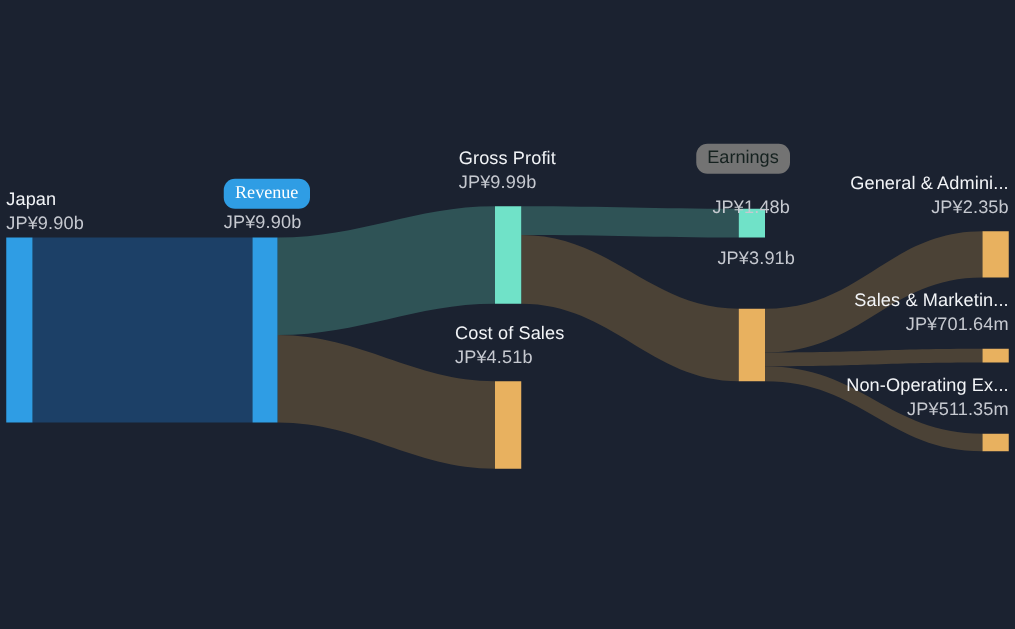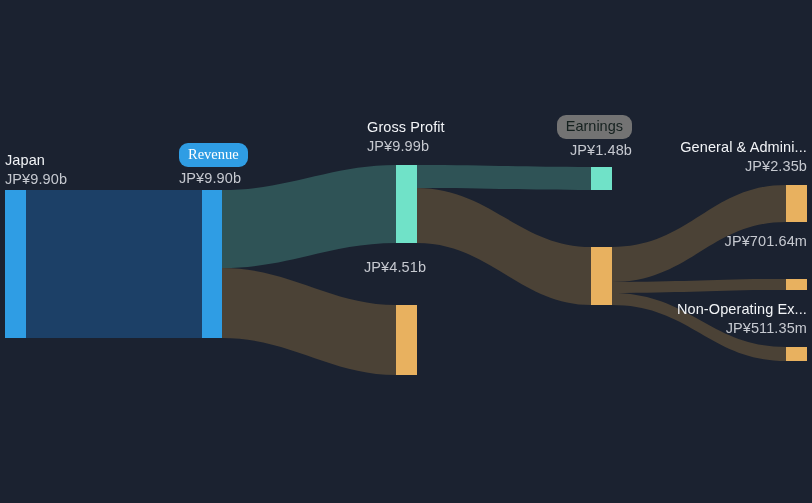--- a/index.html
+++ b/index.html
@@ -124,39 +124,42 @@
     </div>
     <div class="node-value" style="margin-top:2px;">JP¥9.90b</div>
   </div>
 
   <div class="label-group align-left" style="left:367px; top:118px;">
     <div class="node-title">Gross Profit</div>
     <div class="node-value">JP¥9.99b</div>
   </div>
 
   <div class="label-group align-left" style="left:364px; top:258px;">
+    <div class="node-title">Cost of Sales</div>
     <div class="node-value">JP¥4.51b</div>
   </div>
 
   <div class="label-group align-right" style="left:472px; width:160px; top:115px;">
     <div>
       <span class="badge badge-earnings">Earnings</span>
     </div>
-    <div class="node-value" style="margin-top:2px;">JP¥1.48b</div>
+    <div class="node-value" style="margin-top:18px;">JP¥1.48b</div>
   </div>
 
   <div class="label-group align-right" style="left:472px; width:164px; top:196px;">
+    <div class="node-value" style="margin-top:2px;">JP¥3.91b</div>
   </div>
 
   <div class="label-group align-right" style="left:620px; width:187px; top:138px;">
     <div class="node-title">General &amp; Admini...</div>
     <div class="node-value">JP¥2.35b</div>
   </div>
 
   <div class="label-group align-right" style="left:620px; width:187px; top:232px;">
+    <div class="node-title">Sales &amp; Marketin...</div>
     <div class="node-value">JP¥701.64m</div>
   </div>
 
   <div class="label-group align-right" style="left:620px; width:187px; top:300px;">
     <div class="node-title">Non-Operating Ex...</div>
     <div class="node-value">JP¥511.35m</div>
   </div>
 
 </div>
 

